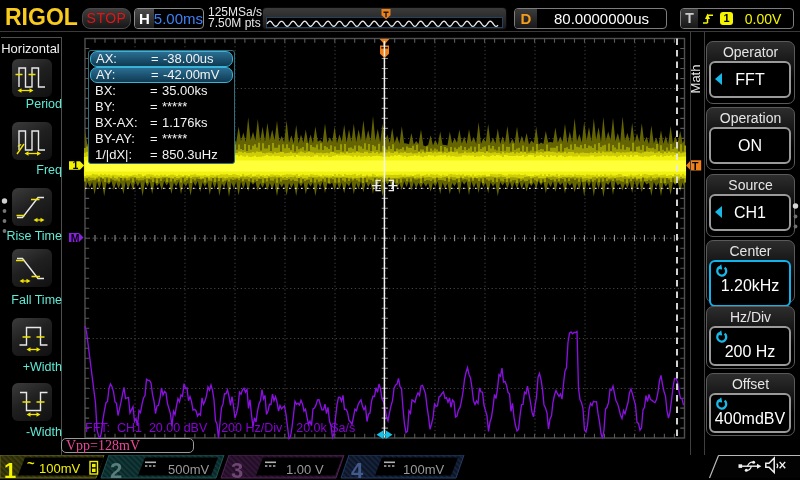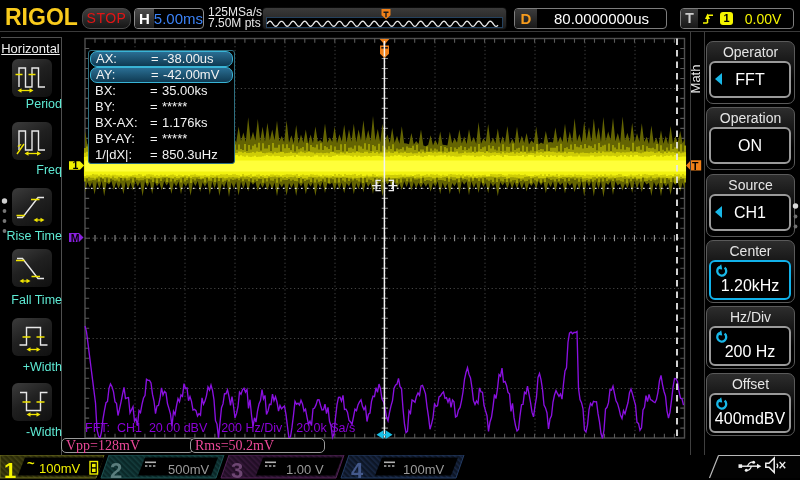--- a/index.html
+++ b/index.html
@@ -31,21 +31,21 @@
         background:#000;display:flex;align-items:center;overflow:hidden;}
   .tkey{width:17px;background:linear-gradient(#3c3c3c,#181818);color:#ccc;font-weight:bold;
         font-size:14px;text-align:center;line-height:19px;height:19px;}
   .onenum{width:13px;height:13px;background:#f5f500;border-radius:3px;color:#000;font-weight:bold;
           font-size:11px;text-align:center;line-height:13px;margin-left:4px;}
   .tval{flex:1;color:#f5f500;font-size:14px;text-align:center;}
   .topsep{left:0;top:31px;width:800px;height:1px;background:#3a3a3a;}
   
   .lpanel{left:1px;top:37px;width:60px;height:418px;border-top:1px solid #4f4f4f;
           border-right:1px solid #4f4f4f;}
-  .ltitle{left:0;top:41px;width:61px;text-align:center;color:#f0f0f0;font-size:13px;text-decoration:underline;}
+  .ltitle{left:0;top:41px;width:61px;text-align:center;color:#f0f0f0;font-size:13px;}
   .lbtn{left:12px;width:40px;height:38px;border-radius:6px;
         background:linear-gradient(150deg,#3c3c3c,#202020 45%,#101010);}
   .llab{left:0;width:62px;text-align:right;color:#5eead4;font-size:12.5px;}
   
   .rline{top:32px;width:1px;height:423px;background:#3f3f3f;}
   .mathlab{left:680px;top:71px;width:34px;height:16px;text-align:center;color:#e8e8e8;
            font-size:13px;transform:rotate(-90deg);}
   .grp{left:706px;width:87px;height:61px;border:1px solid #5a5a5a;border-radius:7px;
        background:linear-gradient(#2d2d2d,#0f0f0f 45%,#000 65%);}
   .ghdr{margin-top:2px;text-align:center;color:#e5e5e5;font-size:14px;}
@@ -219,21 +219,21 @@
     </div>
 <div class="abs grp" style="top:174px">
       <div class="ghdr">Source</div>
       <div class="gval" style="">
         <div class="ltri"></div>
         <span>CH1</span>
       </div>
     </div>
 <div class="abs grp" style="top:240px">
       <div class="ghdr">Center</div>
-      <div class="gval sel" style="align-items:flex-end;padding-bottom:3px;">
+      <div class="gval sel" style="align-items:flex-end;padding-bottom:10px;">
         <svg width="15" height="14" viewBox="0 0 15 14" style="position:absolute;left:3px;top:2px">
           <path d="M5.6 3.1 A4.5 4.5 0 1 0 10.6 3.6" stroke="#18b8e8" stroke-width="2.3" fill="none"></path>
           <path d="M7.2 0.3 L8.2 5.6 L2.6 4.7 Z" fill="#18b8e8"></path>
         </svg>
         <span>1.20kHz</span>
       </div>
     </div>
 <div class="abs grp" style="top:306px">
       <div class="ghdr">Hz/Div</div>
       <div class="gval" style="align-items:flex-end;padding-bottom:3px;">
@@ -264,21 +264,20 @@
   <div class="irow hl"><span class="l">AX:</span><span class="e">=</span><span class="v">-38.00us</span></div>
   <div class="irow hl"><span class="l">AY:</span><span class="e">=</span><span class="v">-42.00mV</span></div>
   <div class="irow"><span class="l">BX:</span><span class="e">=</span><span class="v">35.00ks</span></div>
   <div class="irow"><span class="l">BY:</span><span class="e">=</span><span class="v">*****</span></div>
   <div class="irow"><span class="l">BX-AX:</span><span class="e">=</span><span class="v">1.176ks</span></div>
   <div class="irow"><span class="l">BY-AY:</span><span class="e">=</span><span class="v">*****</span></div>
   <div class="irow"><span class="l">1/|dX|:</span><span class="e">=</span><span class="v">850.3uHz</span></div>
 </div>
 
 <div class="abs meas" style="left:61px;width:127px">Vpp=128mV</div>
-<div class="abs meas" style="left:190px;width:129px">Rms=50.2mV</div>
 
 <svg class="abs" style="left:0;top:455px" width="800" height="25" viewBox="0 0 800 25">
 <defs>
         <pattern id="h1" width="4" height="4" patternUnits="userSpaceOnUse" patternTransform="rotate(-45)">
           <rect width="4" height="4" fill="#2c2c09"></rect>
           <rect width="1.6" height="4" fill="#404012"></rect>
         </pattern>
         <pattern id="h2" width="4" height="4" patternUnits="userSpaceOnUse" patternTransform="rotate(-45)">
           <rect width="4" height="4" fill="#0a2828"></rect>
           <rect width="1.6" height="4" fill="#143c3c"></rect>

